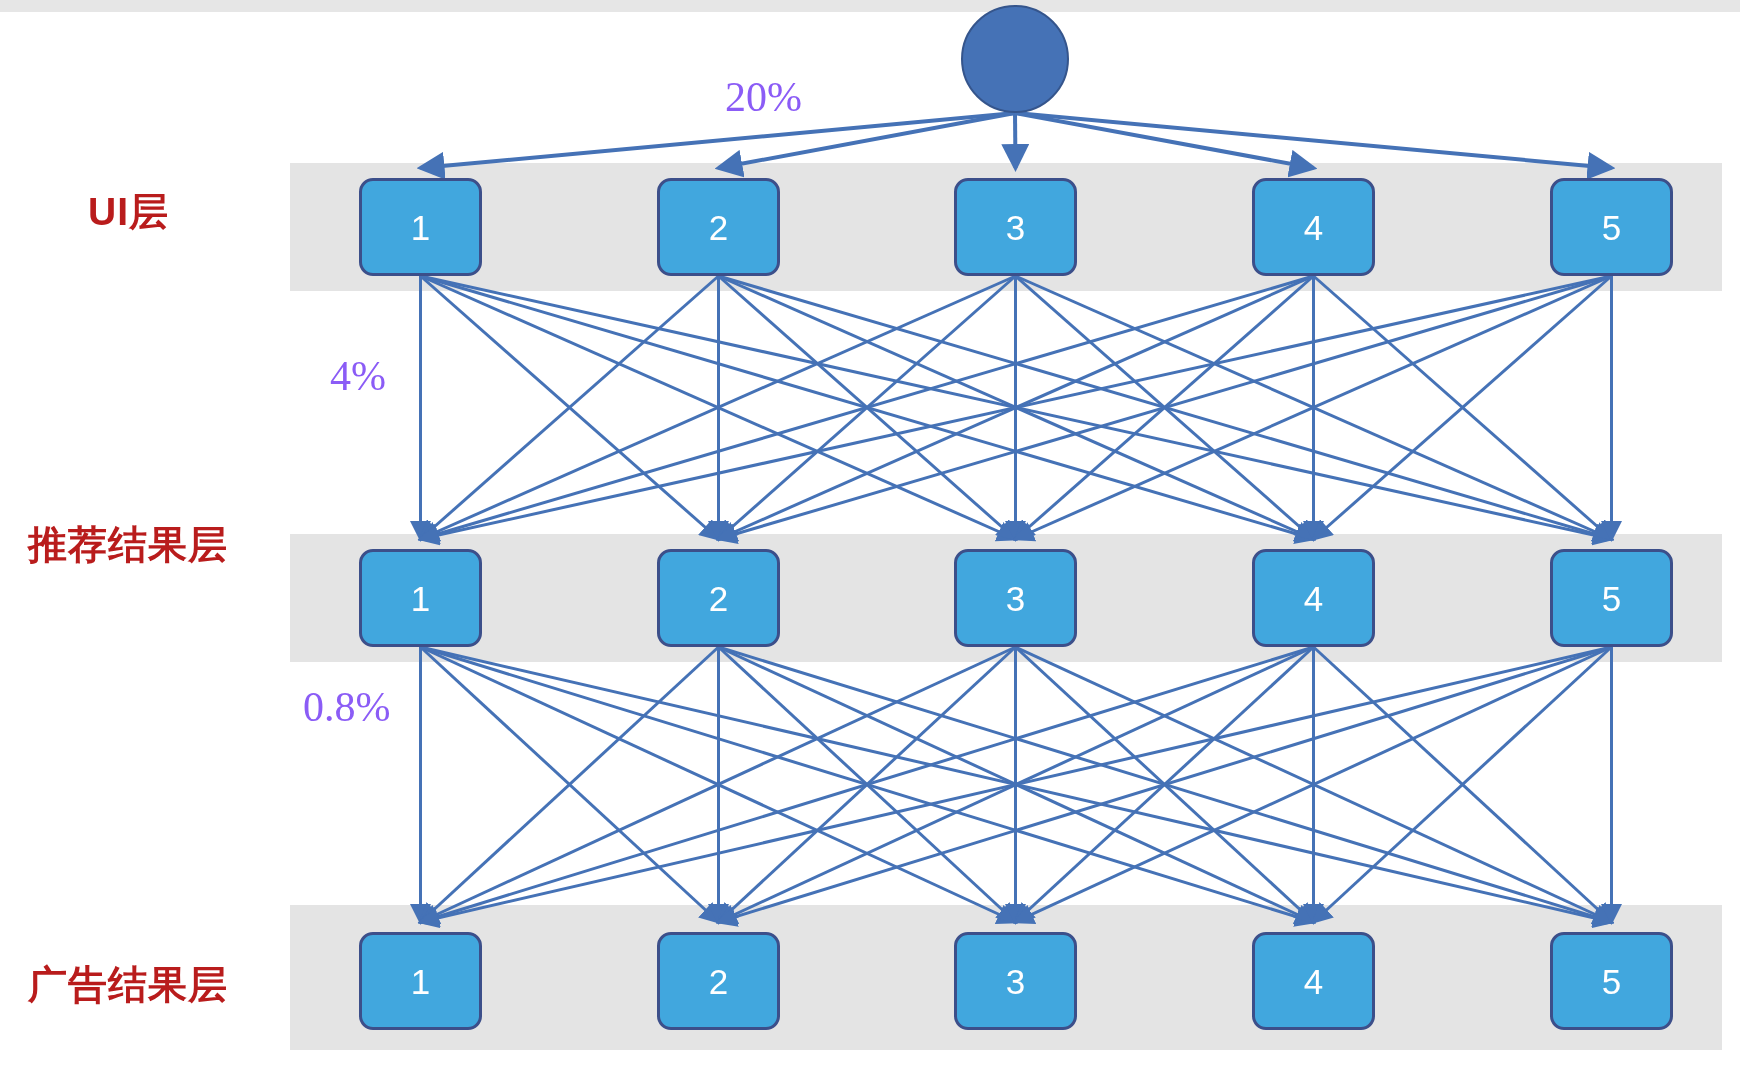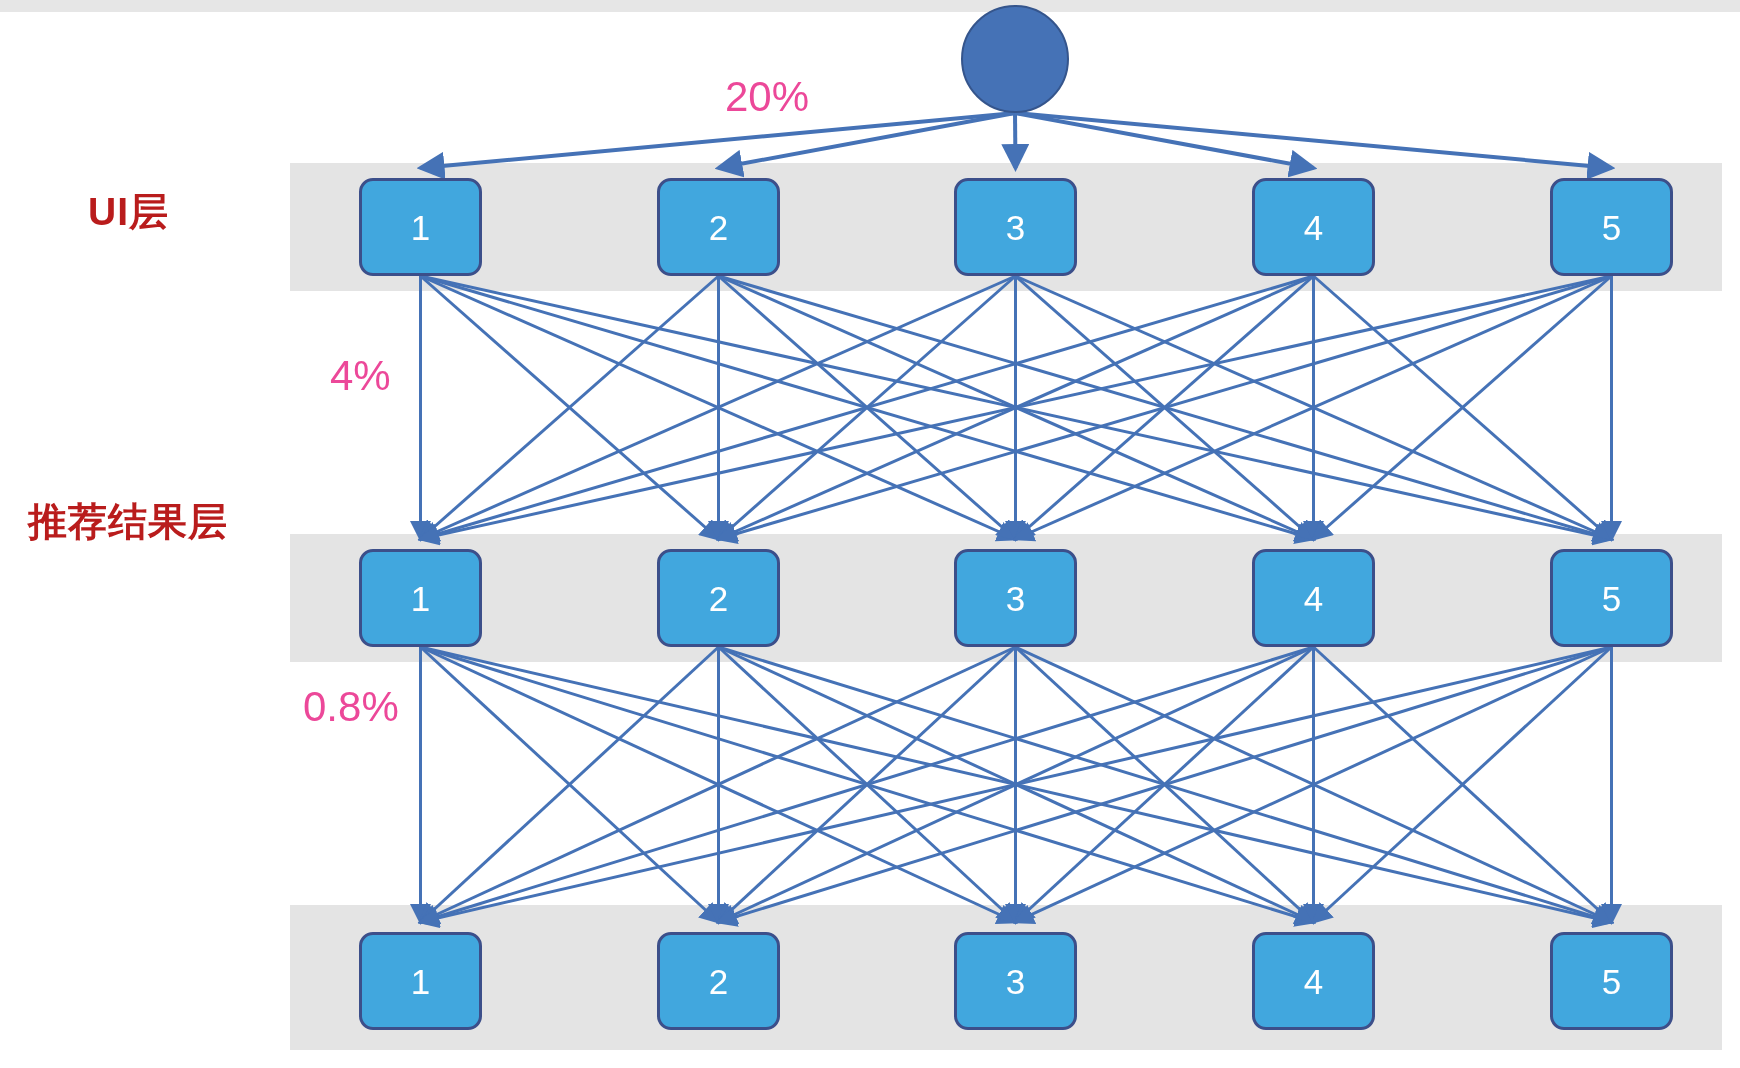--- a/index.html
+++ b/index.html
@@ -33,21 +33,21 @@
 
   .layer-label {
     position: absolute;
     color: #b91c1c;
     font-weight: bold;
     font-family: "Liberation Sans", sans-serif;
     white-space: nowrap;
     letter-spacing: 1px;
   }
   #label-ui  { left: 88px;  top: 185px; font-size: 39px; }
-  #label-rec { left: 28px;  top: 495px; font-size: 39px; }
+  #label-rec { left: 28px;  top: 518px; font-size: 39px; }
   #label-ad  { left: 28px;  top: 958px; font-size: 39px; }
 
   .node {
     position: absolute;
     width: 123px;
     height: 98px;
     background: #41A7DE;
     border: 3px solid #3C4F8A;
     border-radius: 14px;
     box-sizing: border-box;
@@ -69,23 +69,23 @@
     box-sizing: border-box;
   }
   svg#edges {
     position: absolute;
     left: 0; top: 0;
     width: 1740px; height: 1068px;
     pointer-events: none;
   }
   .pct {
     position: absolute;
-    color: #ec4899;
+    color: #8b5cf6;
     font-size: 42px;
-    font-family: Liberation Sans, sans-serif;
+    font-family: Liberation Serif, serif;
     white-space: nowrap;
   }
   #pct-1 { left: 725px; top: 73px; }
   #pct-2 { left: 330px; top: 352px; }
   #pct-3 { left: 303px; top: 683px; }
 </style>
 </head>
 <body>
 
 <div id="stage">
@@ -162,20 +162,21 @@
         <line x1="1611.5" y1="647" x2="1015.5" y2="922"></line>
         <line x1="1611.5" y1="647" x2="1313.5" y2="922"></line>
         <line x1="1611.5" y1="647" x2="1611.5" y2="922"></line>
       </g>
   </svg>
 
   <div class="root-node" style="left:961px; top:5px;"></div>
 
   <div class="layer-label" id="label-ui">UI层</div>
   <div class="layer-label" id="label-rec">推荐结果层</div>
+  <div class="layer-label" id="label-ad">广告结果层</div>
 
   <div class="node" style="left:359px;  top:178px;">1</div>
   <div class="node" style="left:657px;  top:178px;">2</div>
   <div class="node" style="left:954px;  top:178px;">3</div>
   <div class="node" style="left:1252px; top:178px;">4</div>
   <div class="node" style="left:1550px; top:178px;">5</div>
 
   <div class="node" style="left:359px;  top:549px;">1</div>
   <div class="node" style="left:657px;  top:549px;">2</div>
   <div class="node" style="left:954px;  top:549px;">3</div>

